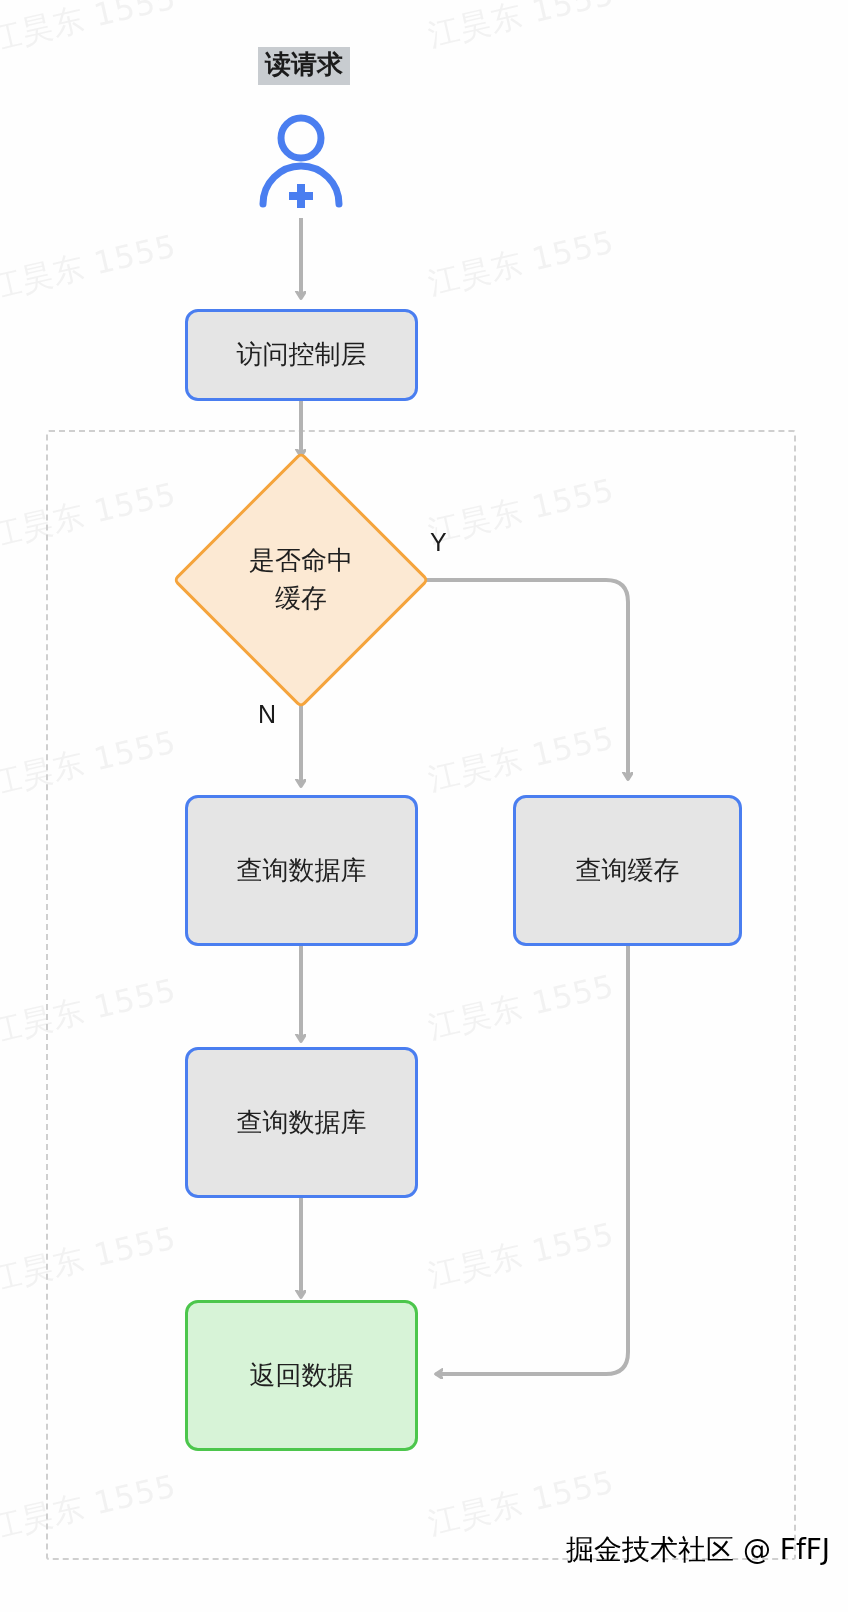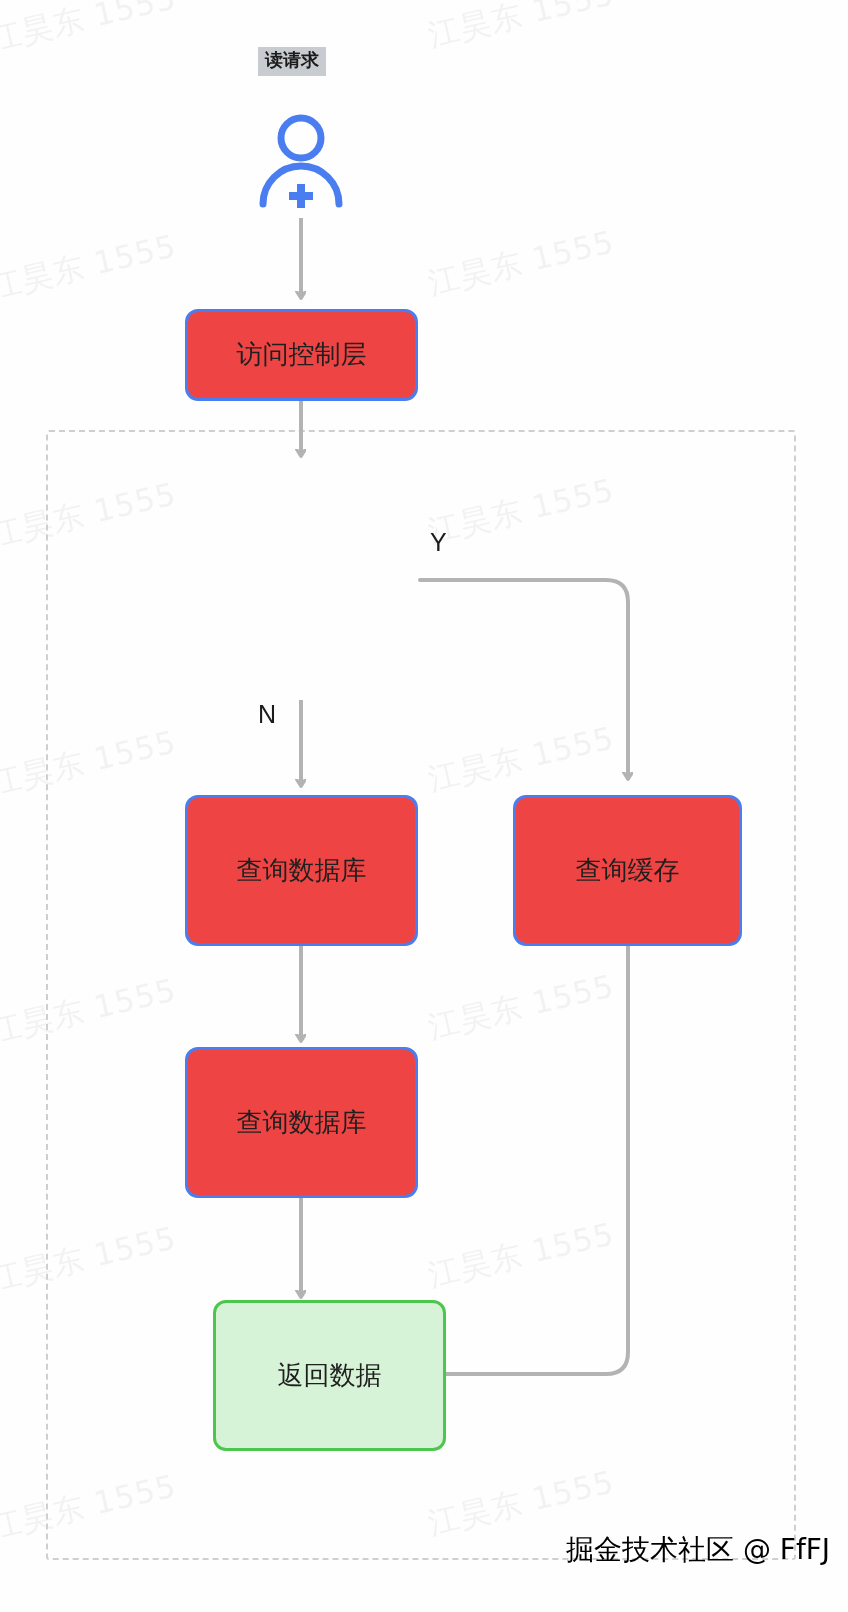--- a/index.html
+++ b/index.html
@@ -50,21 +50,21 @@
     z-index: 2;
   }
 
   
   .title {
     position: absolute;
     left: 258px;
     top: 47px;
     background: #c8ccd0;
     color: #1b1b1b;
-    font-size: 18px;
+    font-size: 26px;
     font-weight: bold;
     padding: 3px 7px 5px 7px;
     line-height: 1.15;
     z-index: 5;
   }
 
   
   .actor {
     position: absolute;
     left: 252px;
@@ -89,28 +89,27 @@
     align-items: center;
     justify-content: center;
     text-align: center;
     font-size: 26px;
     color: #1f1f1f;
     line-height: 1.38;
     z-index: 4;
   }
   .node.process {
     border: 3px solid #4a7ef0;
-    background: #ef4444;
+    background: #e5e5e5;
     border-radius: 13px;
   }
   .node.terminal {
     border: 3px solid #4cc64c;
     background: #d7f3d7;
     border-radius: 13px;
-    margin-left: 28px;
   }
   .diamond-wrap {
     position: absolute;
     z-index: 4;
   }
   .diamond-shape {
     position: absolute;
     inset: 0;
     border: 3px solid #f5a43c;
     background: #fce9d3;
@@ -203,20 +202,25 @@
 
     <line x1="301" y1="946" x2="301" y2="1040" stroke="#b3b3b3" stroke-width="4" marker-end="url(#ah)"></line>
 
     <line x1="301" y1="1198" x2="301" y2="1296" stroke="#b3b3b3" stroke-width="4" marker-end="url(#ah)"></line>
 
     <path d="M628 946 L628 1352 Q628 1374 606 1374 L437 1374" fill="none" stroke="#b3b3b3" stroke-width="4" stroke-linecap="round" marker-end="url(#ah)"></path>
   </svg>
 
   <div class="node process" style="left:185px; top:309px; width:233px; height:92px;">访问控制层</div>
 
+  <div class="diamond-wrap" style="left:210px; top:489px; width:182px; height:182px;">
+    <div class="diamond-shape"></div>
+    <div class="diamond-label">是否命中
+缓存</div>
+  </div>
 
   <div class="node process" style="left:185px; top:795px; width:233px; height:151px;">查询数据库</div>
 
   <div class="node process" style="left:513px; top:795px; width:229px; height:151px;">查询缓存</div>
 
   <div class="node process" style="left:185px; top:1047px; width:233px; height:151px;">查询数据库</div>
 
   <div class="node terminal" style="left:185px; top:1300px; width:233px; height:151px;">返回数据</div>
 
   <div class="edge-label" style="left:430px; top:528px;">Y</div>

